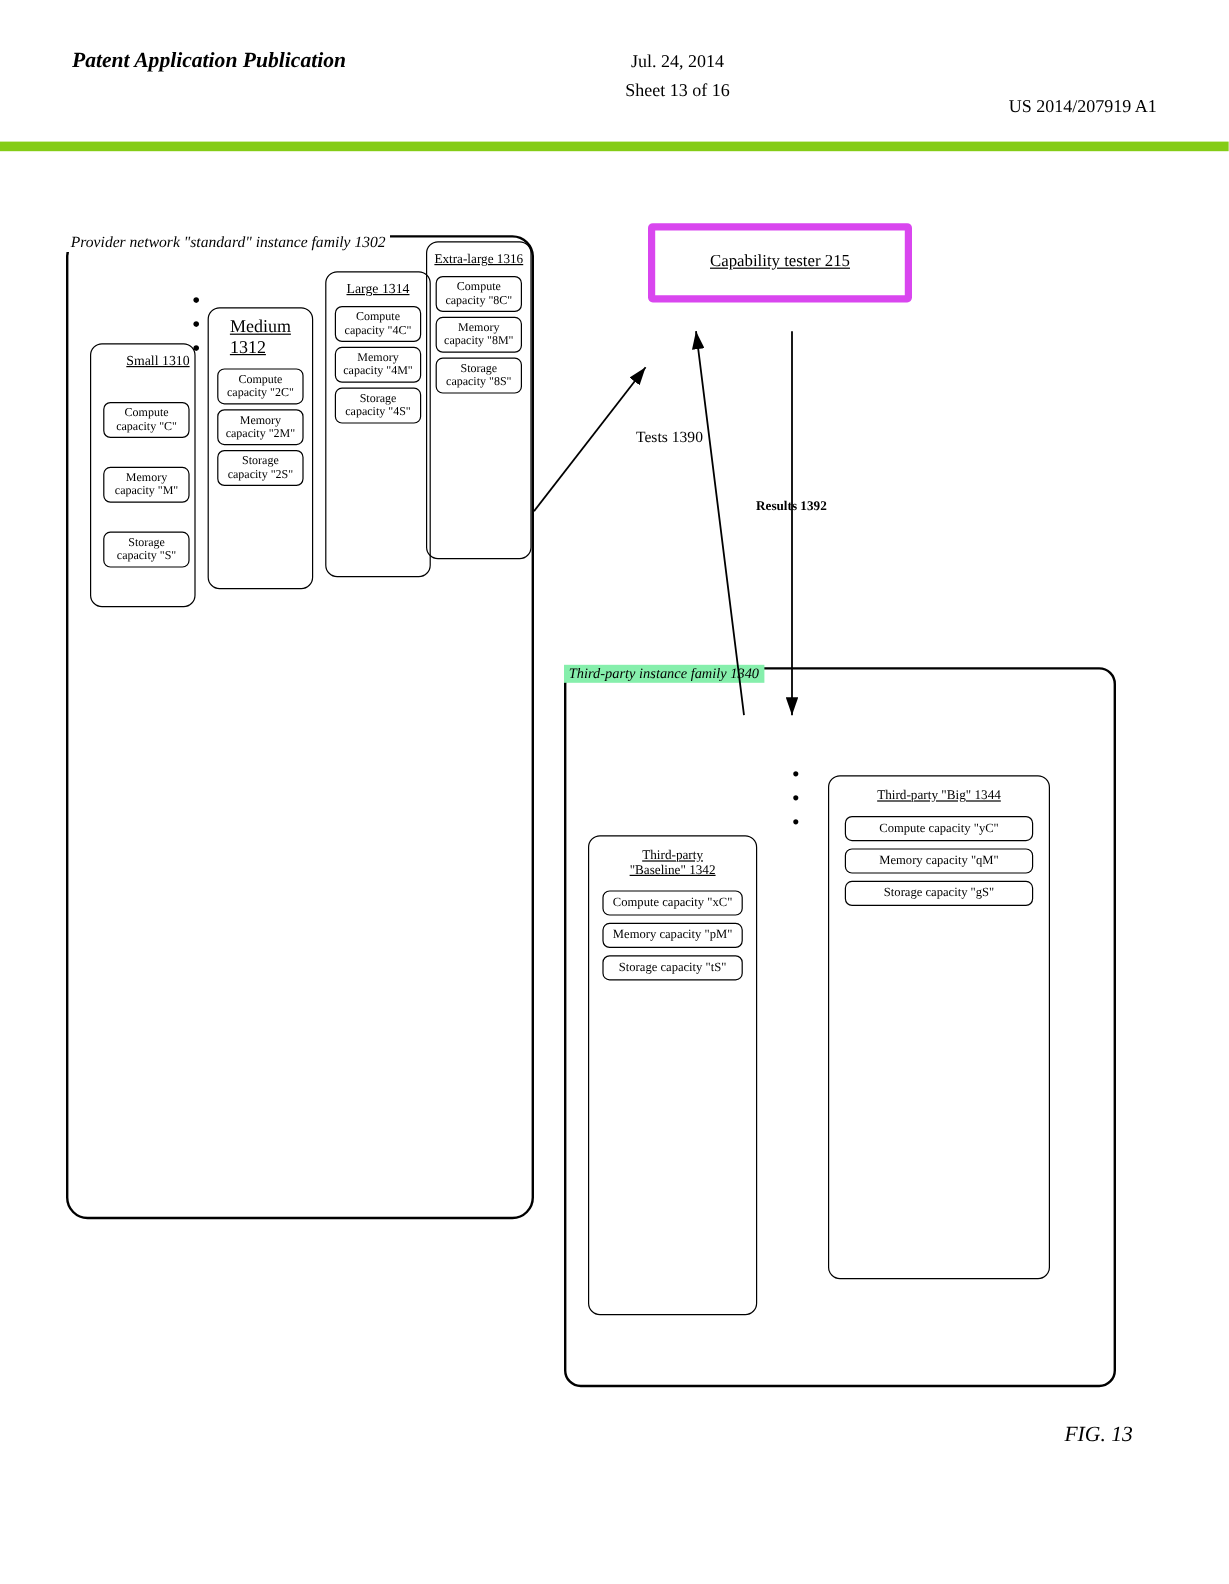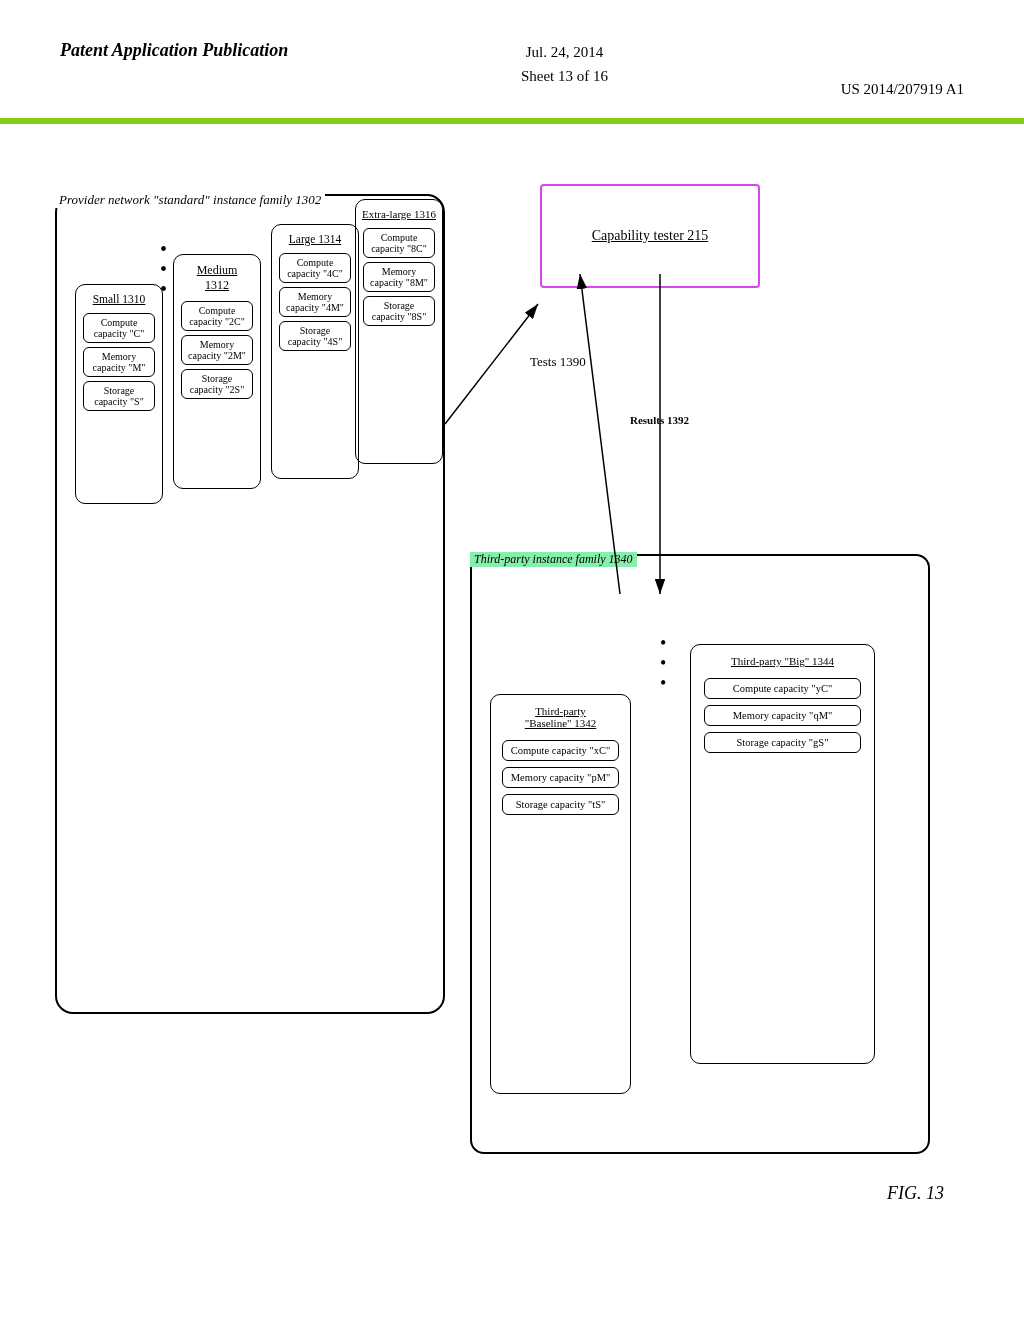--- a/index.html
+++ b/index.html
@@ -11,21 +11,21 @@
       position: relative;
       overflow: hidden;
     }
 
     
     .header {
       display: flex;
       justify-content: space-between;
       align-items: flex-start;
       padding: 40px 60px 20px 60px;
-      border-bottom: 6px solid #84cc16;
+      border-bottom: 8px solid #84cc16;
     }
     .header-left {
       font-size: 18px;
       font-weight: bold;
       font-style: italic;
       max-width: 380px;
     }
     .header-center {
       font-size: 15px;
       text-align: center;
@@ -65,22 +65,22 @@
       padding: 0 4px;
       white-space: nowrap;
     }
 
     
     .capability-box {
       position: absolute;
       left: 540px;
       top: 60px;
       width: 220px;
-      height: 104px;
-      border: 2px solid #d946ef;
+      height: 66px;
+      border: 6px solid #d946ef;
       border-radius: 4px;
       display: flex;
       align-items: center;
       justify-content: center;
     }
 
     
     .third-party-family-box {
       position: absolute;
       left: 470px;
@@ -130,29 +130,29 @@
     <span>Sheet 13 of 16</span>
   </div>
   <div class="header-right">US 2014/207919 A1</div>
 </div>
 
 <div class="diagram-area">
 
   <div class="provider-box"></div>
   <div class="provider-label">Provider network "standard" instance family 1302</div>
 
-  <div style="position:absolute; left:75px; top:160px; width:88px; height:220px; border:1.5px solid #000; border-radius:10px; display:flex; flex-direction:column; align-items:center; padding:8px 4px 6px 4px;">
+  <div style="position:absolute; left:75px; top:160px; width:88px; height:220px; border:1.5px solid #000; border-radius:10px; display:flex; flex-direction:column; align-items:flex-end; padding:8px 4px 6px 4px;gap:20px;">
     <div style="font-size:11.5px; text-decoration:underline; margin-bottom:6px; text-align:center;">Small 1310</div>
     <div style="border:1.5px solid #000; border-radius:6px; padding:3px 4px; font-size:10px; text-align:center; margin:2px 0; width:92%;">Compute capacity "C"</div>
     <div style="border:1.5px solid #000; border-radius:6px; padding:3px 4px; font-size:10px; text-align:center; margin:2px 0; width:92%;">Memory capacity "M"</div>
     <div style="border:1.5px solid #000; border-radius:6px; padding:3px 4px; font-size:10px; text-align:center; margin:2px 0; width:92%;">Storage capacity "S"</div>
   </div>
 
   <div style="position:absolute; left:173px; top:130px; width:88px; height:235px; border:1.5px solid #000; border-radius:10px; display:flex; flex-direction:column; align-items:center; padding:8px 4px 6px 4px;">
-    <div style="font-size:12px; text-decoration:underline; margin-bottom:6px; text-align:center;">Medium<br>1312</div>
+    <div style="font-size:15px; text-decoration:underline; margin-bottom:6px; ">Medium<br>1312</div>
     <div style="border:1.5px solid #000; border-radius:6px; padding:3px 4px; font-size:10px; text-align:center; margin:2px 0; width:92%;">Compute capacity "2C"</div>
     <div style="border:1.5px solid #000; border-radius:6px; padding:3px 4px; font-size:10px; text-align:center; margin:2px 0; width:92%;">Memory capacity "2M"</div>
     <div style="border:1.5px solid #000; border-radius:6px; padding:3px 4px; font-size:10px; text-align:center; margin:2px 0; width:92%;">Storage capacity "2S"</div>
   </div>
 
   <div style="position:absolute; left:271px; top:100px; width:88px; height:255px; border:1.5px solid #000; border-radius:10px; display:flex; flex-direction:column; align-items:center; padding:8px 4px 6px 4px;">
     <div style="font-size:11.5px; text-decoration:underline; margin-bottom:6px; text-align:center;">Large 1314</div>
     <div style="border:1.5px solid #000; border-radius:6px; padding:3px 4px; font-size:10px; text-align:center; margin:2px 0; width:92%;">Compute capacity "4C"</div>
     <div style="border:1.5px solid #000; border-radius:6px; padding:3px 4px; font-size:10px; text-align:center; margin:2px 0; width:92%;">Memory capacity "4M"</div>
     <div style="border:1.5px solid #000; border-radius:6px; padding:3px 4px; font-size:10px; text-align:center; margin:2px 0; width:92%;">Storage capacity "4S"</div>

